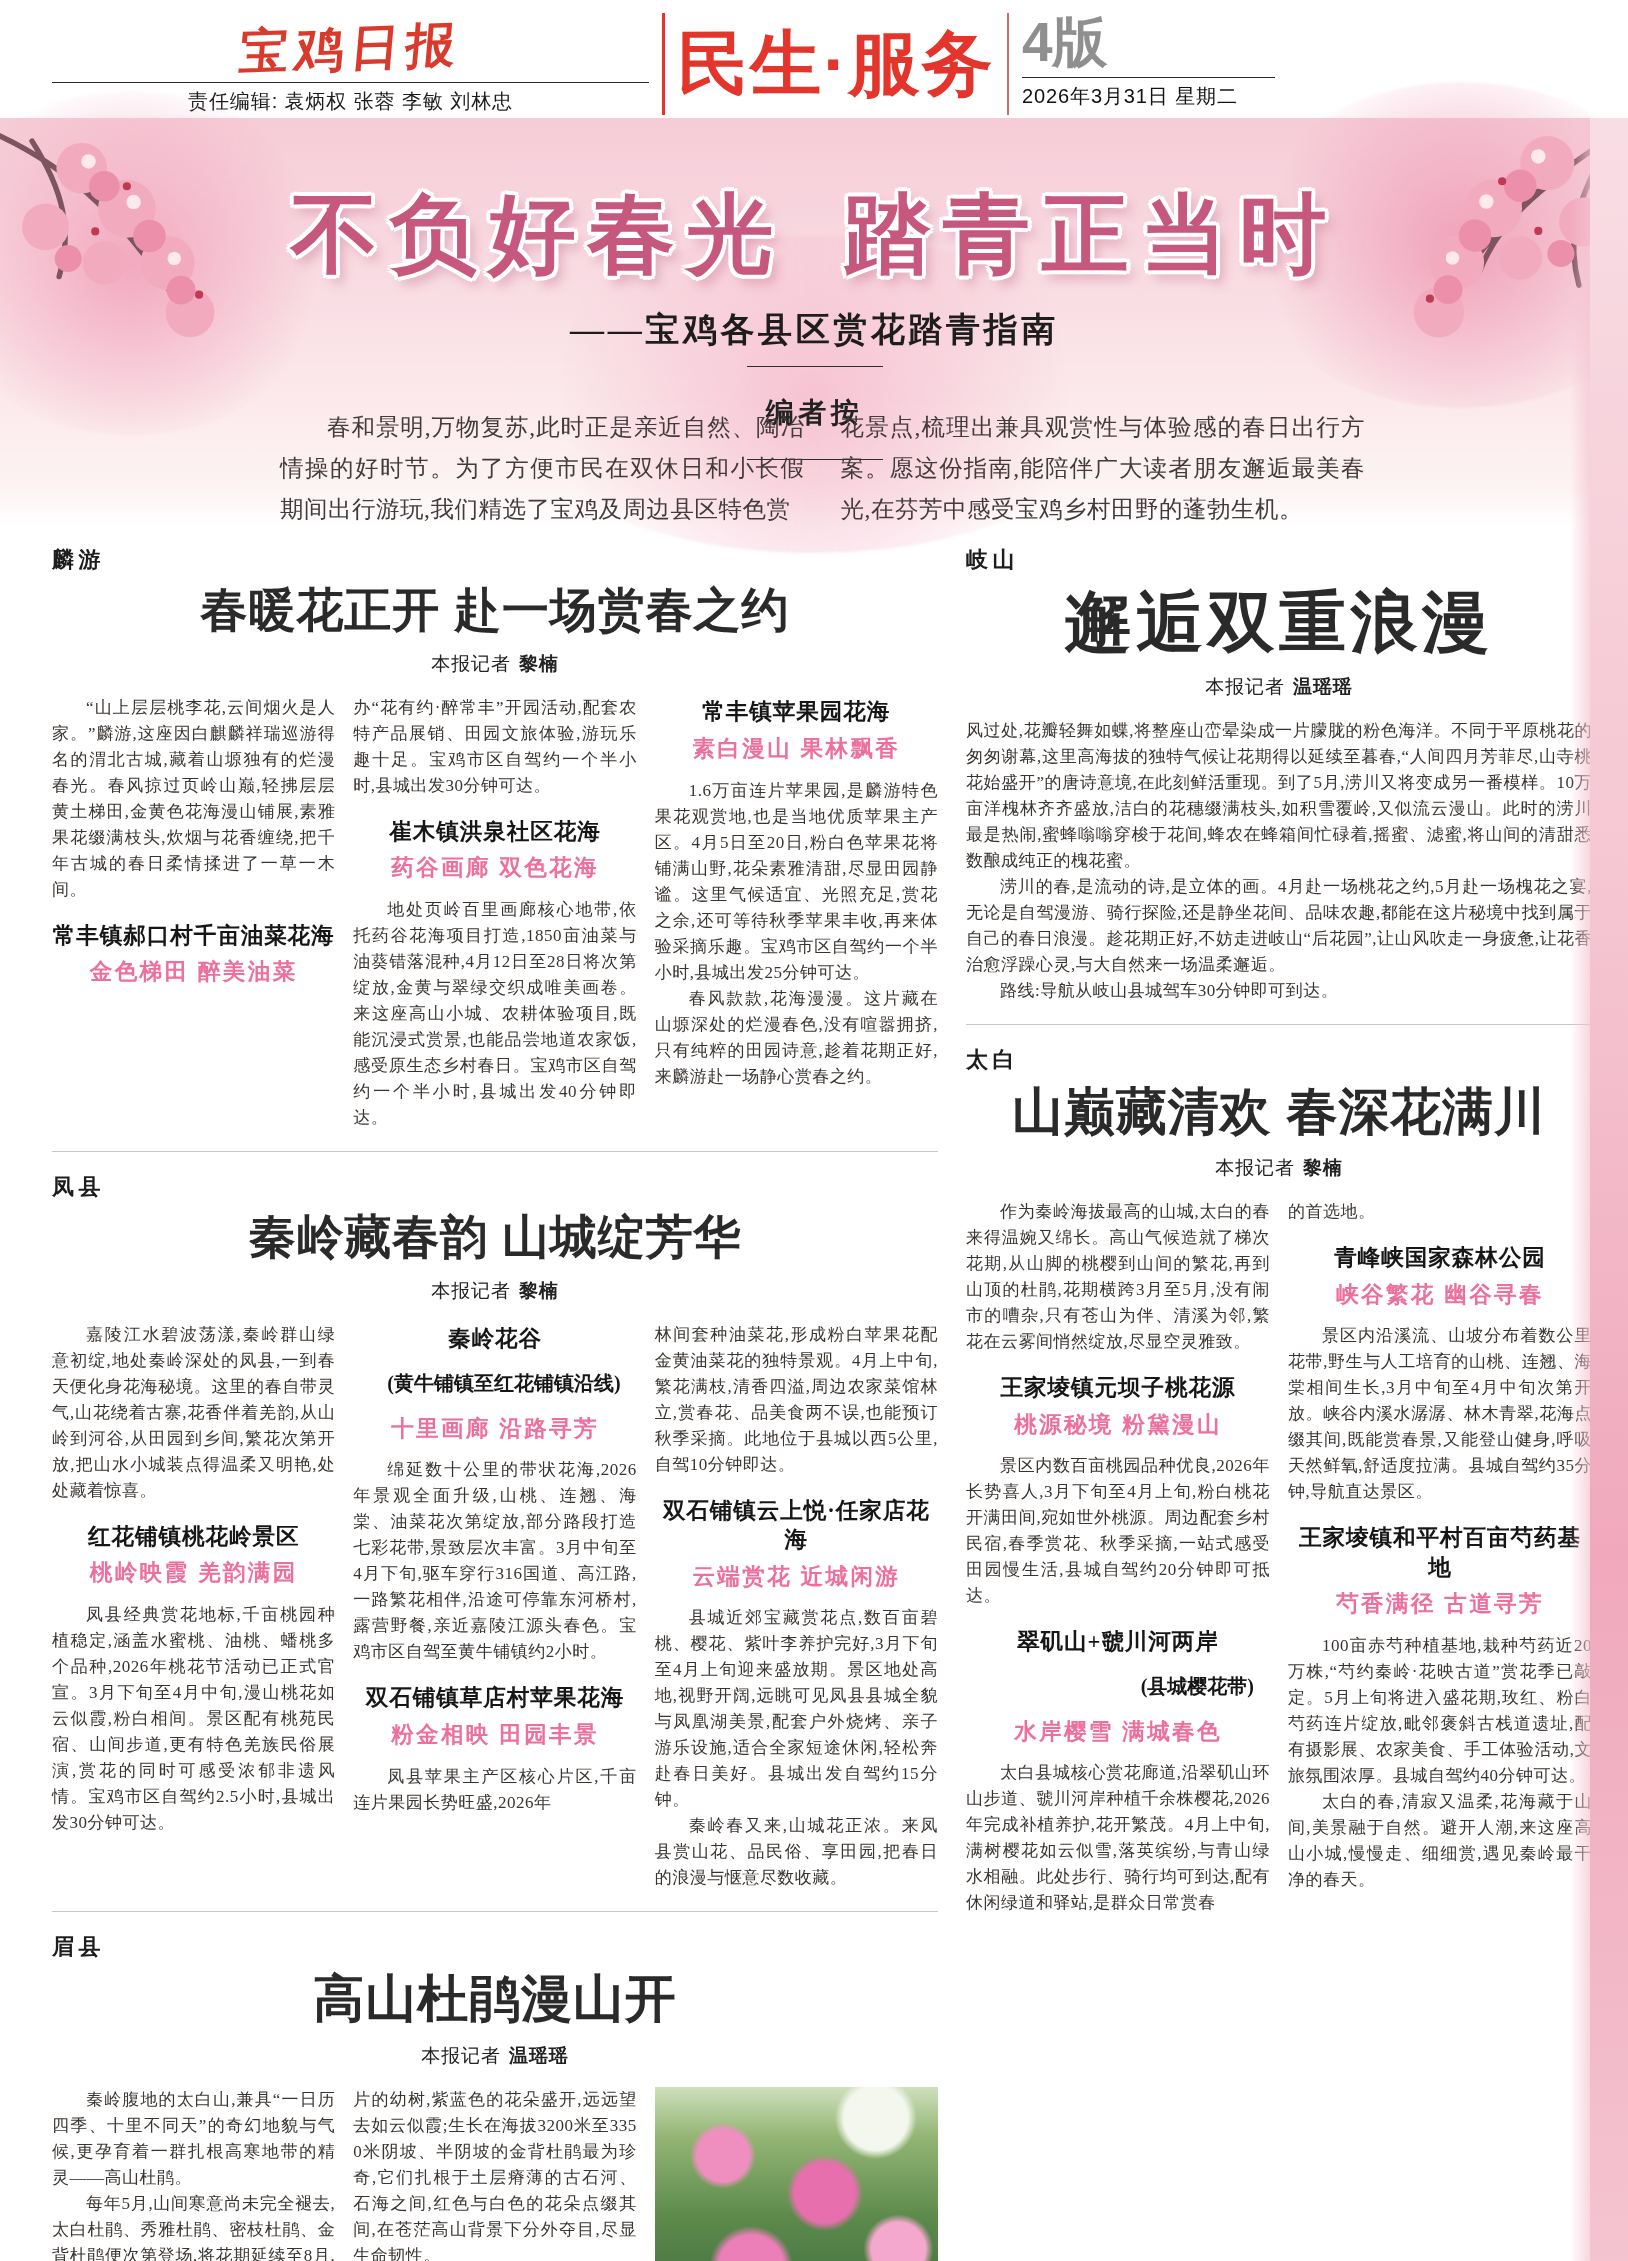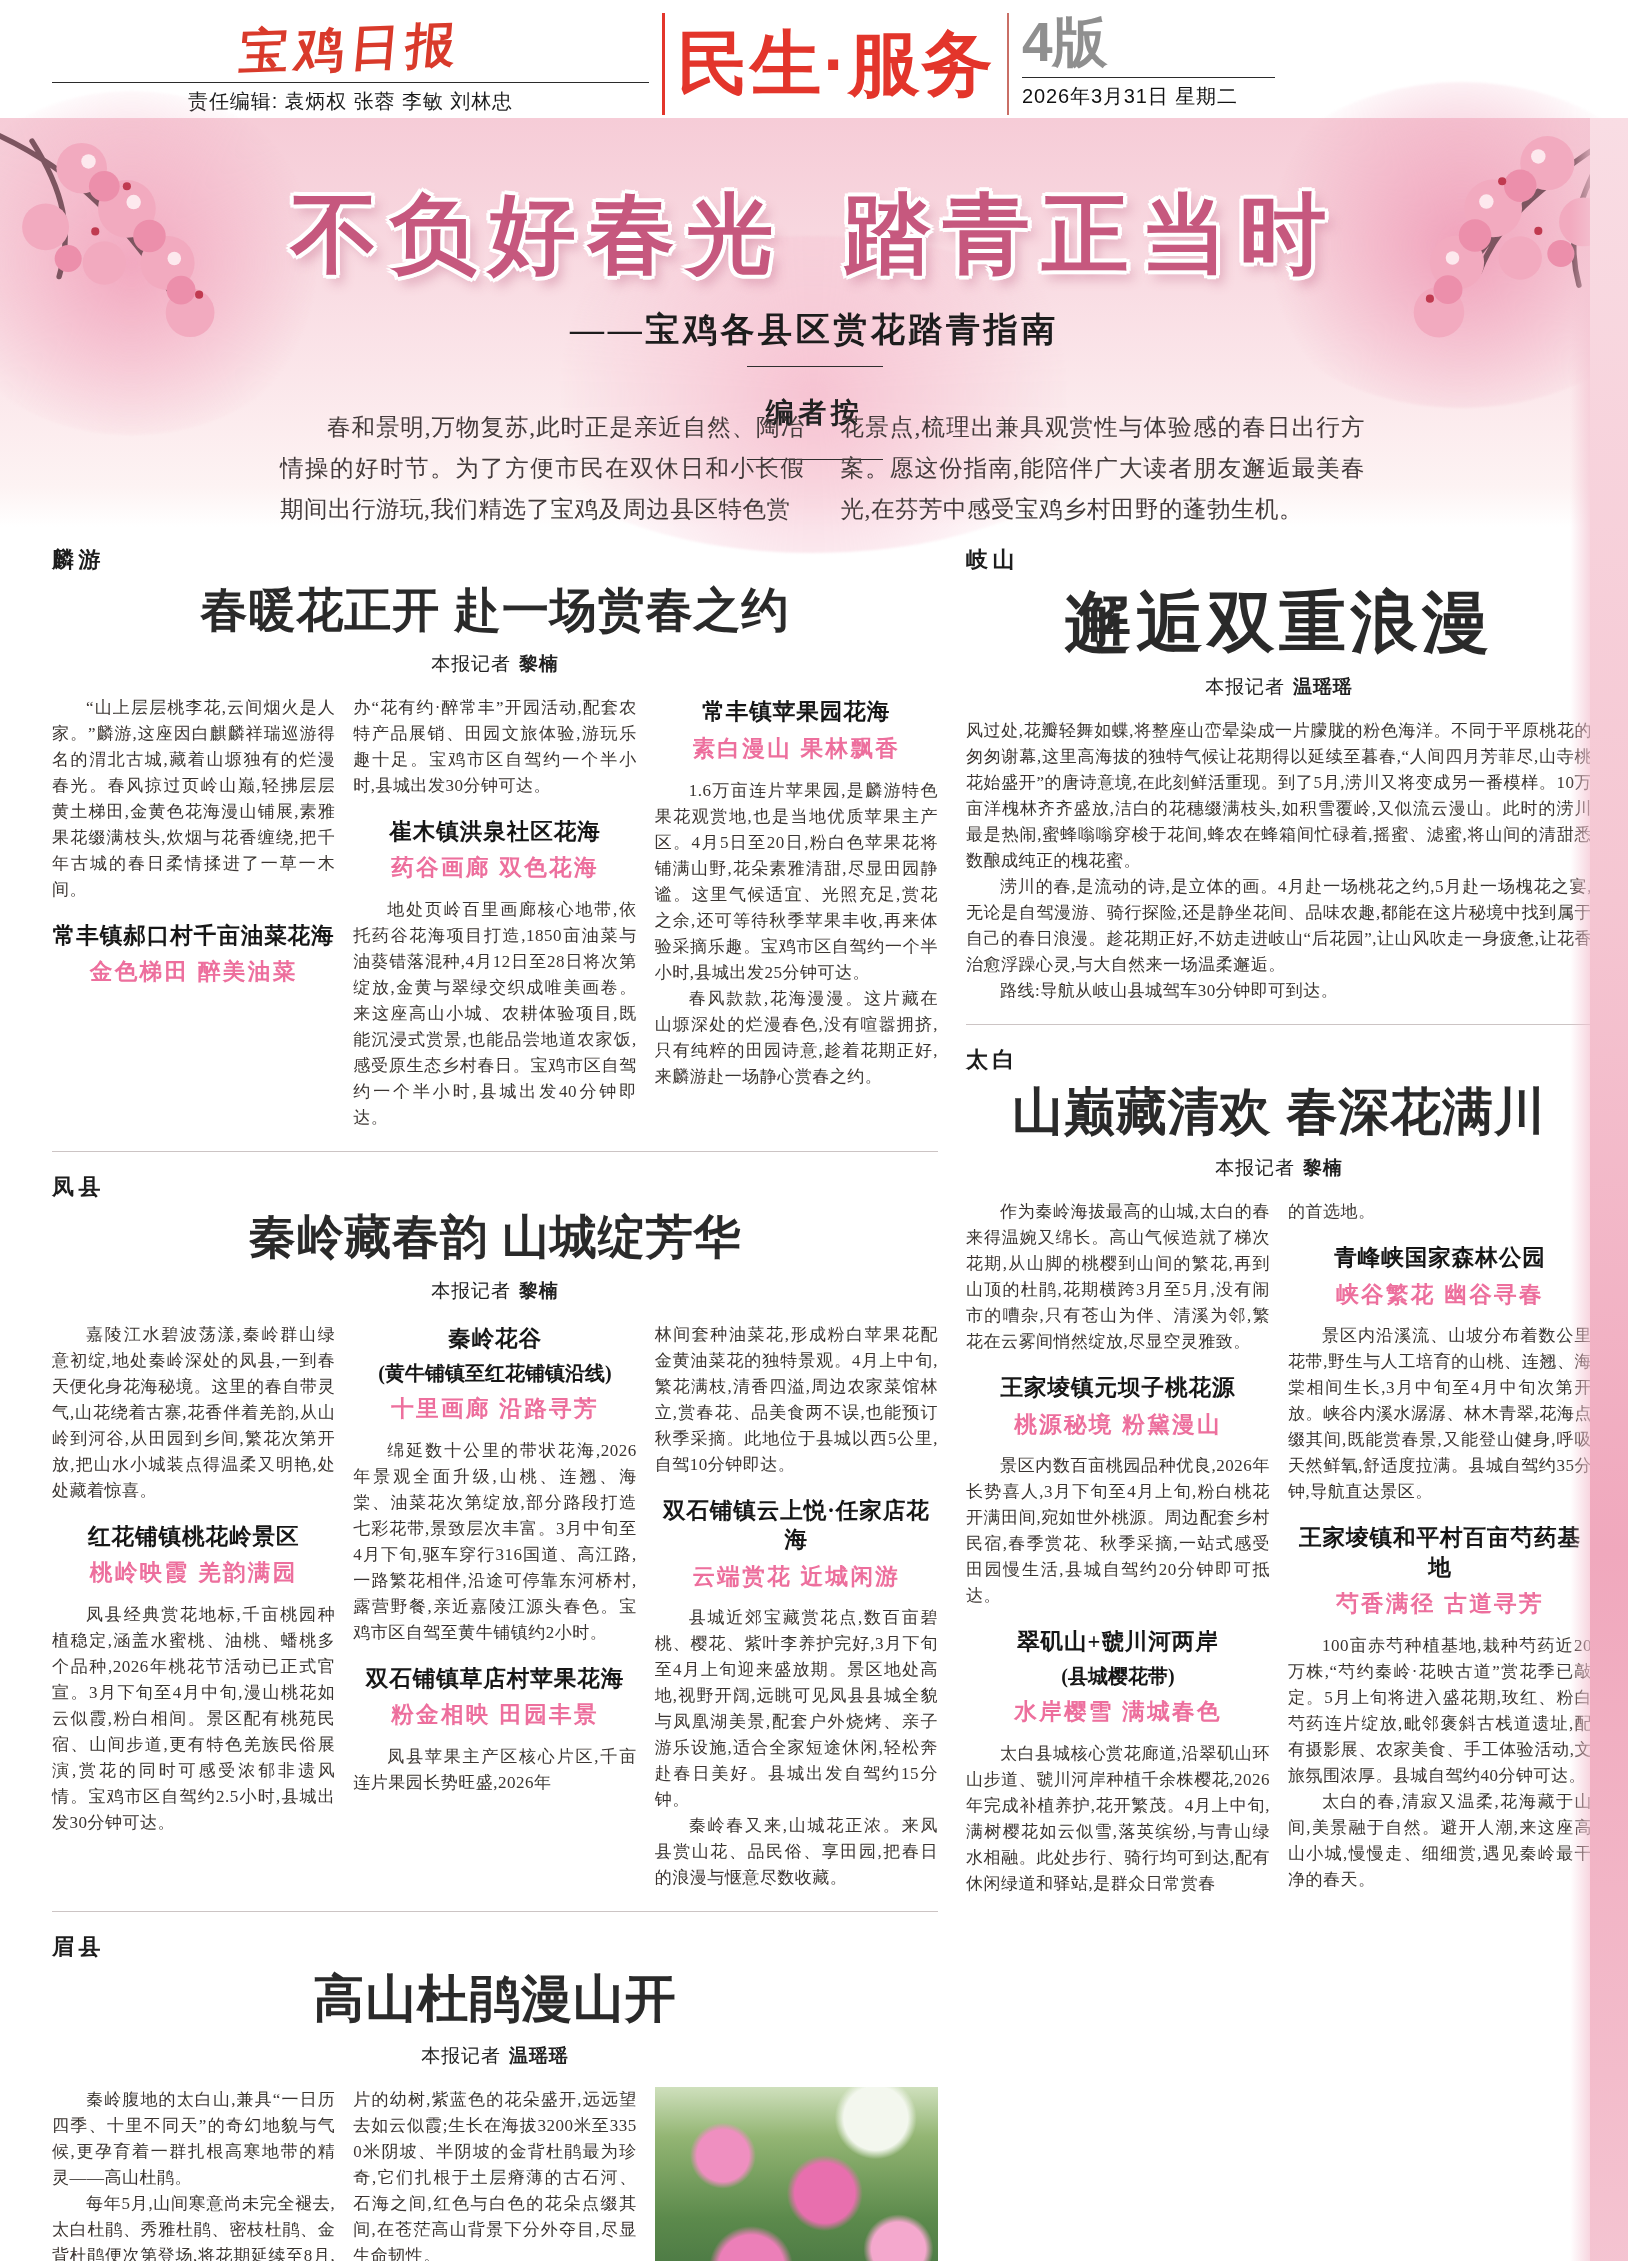--- a/index.html
+++ b/index.html
@@ -61,21 +61,21 @@
   .byline b{font-weight:900;margin-left:8.1px;}
   .cols3{display:flex;gap:18px;}
   .cols2{display:flex;gap:18px;}
   .tcol{flex:1;min-width:0;}
   .bp{margin:0;font-size:17px;line-height:26px;color:#3a3430;text-align:justify;
       word-break:break-all;letter-spacing:0.5px;}
   .bp.ind{text-indent:2em;}
   .spot-h{margin:18px 0 3.6px 0;text-align:center;font-size:22.6px;font-weight:900;color:#161616;
       letter-spacing:0.9px;font-family:"Liberation Serif",serif;line-height:1.3;}
   .spot-h:first-child{margin-top:2.7px;}
-  .spot-sub{margin:6px;text-align:center;font-size:20px;font-weight:700;color:#161616;
+  .spot-sub{margin:16px;text-align:right;font-size:20px;font-weight:700;color:#161616;
       font-family:"Liberation Serif",serif;}
   .kicker{margin:6.3px 0 13.6px 0;text-align:center;font-size:22.6px;font-weight:900;color:#ed6f9d;
       letter-spacing:2.3px;font-family:"Liberation Sans",sans-serif;}
   .sec-hr{border:0;border-top:1.4px solid #ccc4c4;margin:20px 0;}
 
   
   .circle-photo{width:311px;height:311px;border-radius:50%;margin:0 0 15.4px 0;
    background:
     radial-gradient(circle at 22% 86%,#74914f 0 38px,rgba(116,145,79,0) 43px),
     radial-gradient(circle at 55% 92%,#9a8265 0 41px,rgba(154,130,101,0) 47px),

